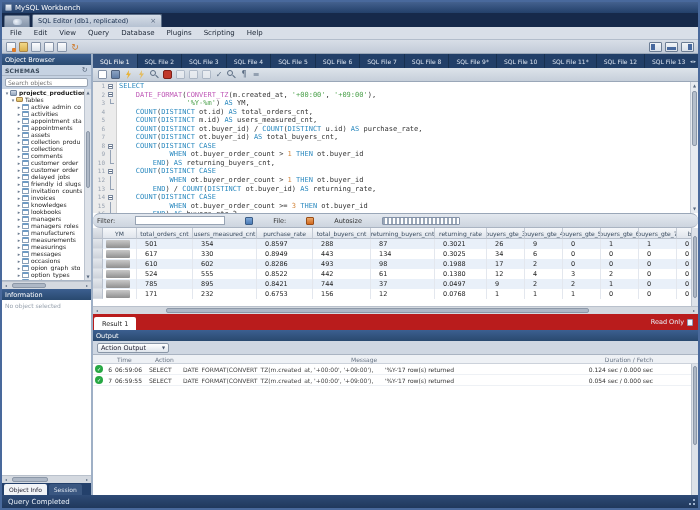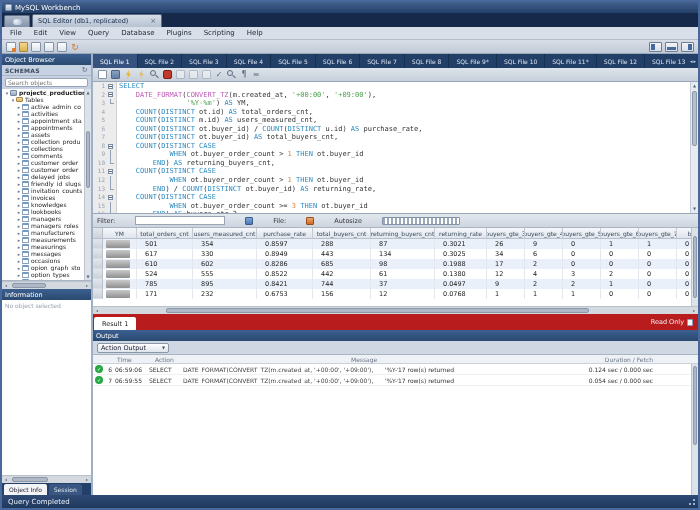--- a/index.html
+++ b/index.html
@@ -87,21 +87,21 @@
   .f-box{width:5px;height:5px;border:1px solid #7d8ba0;background:#fff;margin-left:1px;position:relative;}
   .f-box::after{content:"";position:absolute;left:0;right:0;top:1px;border-top:1px solid #55657a;}
   .f-line{width:1px;height:8.55px;background:#94a2b5;margin-left:3px;}
   .f-end{width:4px;height:5px;border-left:1px solid #94a2b5;border-bottom:1px solid #94a2b5;margin-left:3px;margin-bottom:3px;}
   .src{padding-left:3px;}
   .tk{color:#2e8bc0;} .tf{color:#c05bb8;} .ts{color:#4ea24e;} .tn{color:#d4863c;} .tp{color:#333;}
   .edvscroll{width:8px;flex:0 0 8px;background:#e7ebf0;border-left:1px solid #c3cad4;position:relative;}
   .edvscroll .thumb{position:absolute;left:1px;right:1px;top:9px;height:42%;background:#b5bfcc;border:1px solid #8c98a8;border-radius:2px;}
   .edvscroll .a{position:absolute;left:0;right:0;height:8px;font-size:4px;color:#5a6a80;text-align:center;line-height:8px;}
   
-  .filterbar{height:15px;background:linear-gradient(#e3e8ef,#cdd5df);border-top:1px solid #9aa7b8;border-bottom:1px solid #aab4c2;display:flex;align-items:center;gap:20px;padding:0 4px;font-size:6.5px;color:#333;flex:0 0 15px;}
+  .filterbar{height:15px;background:linear-gradient(#e3e8ef,#cdd5df);border-top:1px solid #9aa7b8;border-bottom:1px solid #aab4c2;display:flex;align-items:center;gap:20px;padding:0 4px;font-size:6.5px;color:#333;flex:0 0 15px;border-radius:7px;}
   .filterbar input{width:90px;height:9px;border:1px solid #98a4b4;font-size:6px;padding:0 2px;font-family:"DejaVu Sans",sans-serif;}
   .fico{width:8px;height:8px;border-radius:1px;}
   .fico.pen{background:linear-gradient(#7fa8d8,#4a7ab5);border:1px solid #3a5c86;}
   .fico.exp{background:linear-gradient(#e8a76a,#d2691e);border:1px solid #9a4d16;}
   .fico.grid{background:repeating-linear-gradient(90deg,#9aa7b8 0 2px,#fff 2px 4px);border:1px solid #8593a8;}
   .grid{position:relative;flex:0 0 78px;overflow:hidden;background:#fff;}
   .gridinner{width:640px;}
   .ghrow{display:flex;height:11px;}
   .gh{background:linear-gradient(#f5f7fa,#e0e5ec);border-right:1px solid #c3cad4;border-bottom:1px solid #b8c0cc;
     font-size:6px;color:#384a5e;display:flex;align-items:center;justify-content:center;overflow:hidden;white-space:nowrap;flex:0 0 auto;}
@@ -508,21 +508,21 @@
                 <div class="gc" style="width: 30px;">0</div>
               </div>
               <div class="grow alt">
                 <div class="gsel"></div>
                 <div class="gc" style="width: 34px;">
                   <div class="blob"></div>
                 </div>
                 <div class="gc" style="width: 56px;">610</div>
                 <div class="gc" style="width: 64px;">602</div>
                 <div class="gc" style="width: 56px;">0.8286</div>
-                <div class="gc" style="width: 58px;">685</div>
+                <div class="gc" style="width: 58px;">493</div>
                 <div class="gc" style="width: 64px;">98</div>
                 <div class="gc" style="width: 52px;">0.1988</div>
                 <div class="gc" style="width: 38px;">17</div>
                 <div class="gc" style="width: 38px;">2</div>
                 <div class="gc" style="width: 38px;">0</div>
                 <div class="gc" style="width: 38px;">0</div>
                 <div class="gc" style="width: 38px;">0</div>
                 <div class="gc" style="width: 30px;">0</div>
               </div>
               <div class="grow">

